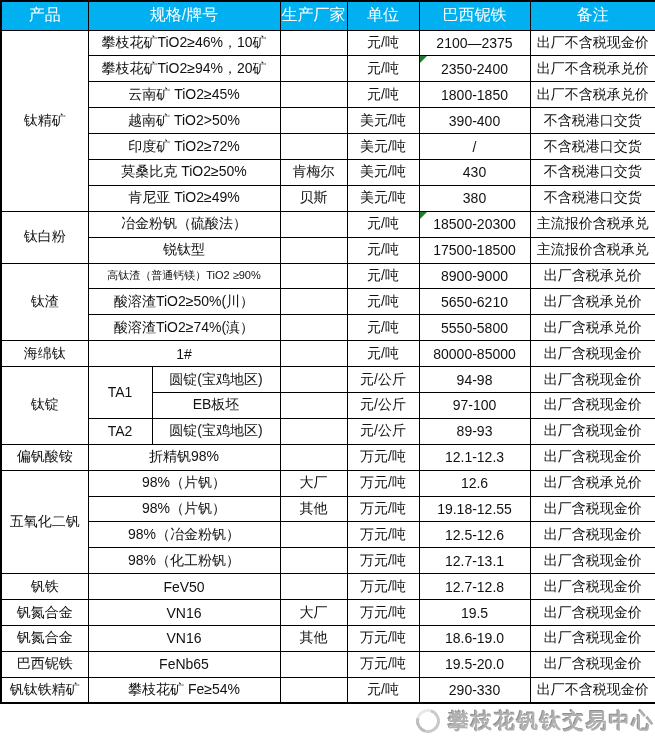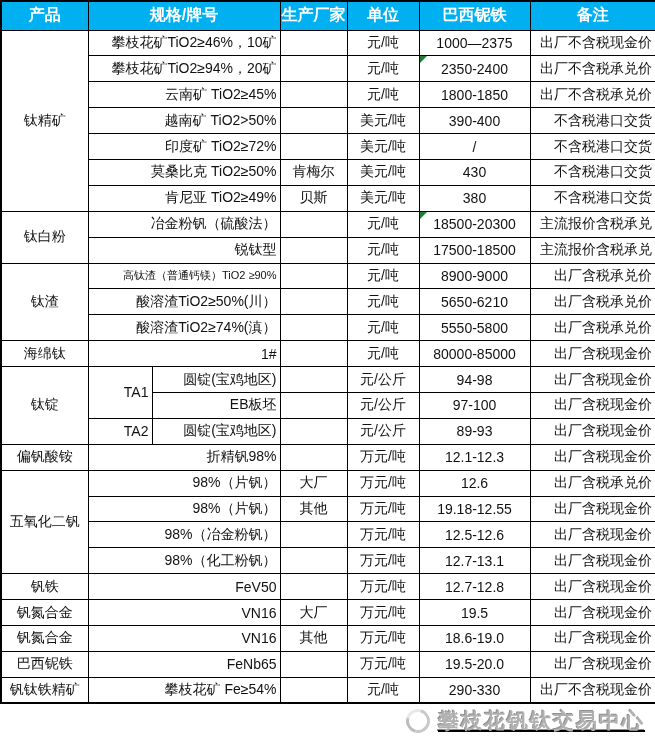--- a/index.html
+++ b/index.html
@@ -10,29 +10,29 @@
     --logo-gray:#b0b0b0;
   }
   *{box-sizing:border-box;margin:0;padding:0;}
   html,body{width:655px;height:739px;background:#ffffff;overflow:hidden;
     font-family:"Liberation Sans","DejaVu Sans",sans-serif;}
   .page{width:655px;height:739px;background:#fff;}
   table{border-collapse:collapse;table-layout:fixed;width:655px;border:2px solid var(--border);}
   th,td{border:1px solid var(--border);overflow:hidden;white-space:nowrap;vertical-align:middle;}
   thead tr{height:29px;}
   tbody tr{height:25.9px;}
-  th{background:var(--header-bg);color:var(--header-fg);font-size:16px;font-weight:bold;text-align:center;}
+  th{background:var(--header-bg);color:var(--header-fg);font-size:16px;font-weight:normal;text-align:center;}
   td{font-size:14px;color:#111;padding:0 3px;position:relative;height:25.9px;}
   td.center{text-align:center;}
-  td.left{text-align:right;}
+  td.left{text-align:center;}
   td.small{font-size:11px;}
   td.flag::before{content:"";position:absolute;top:0;left:0;width:0;height:0;
     border-top:7px solid var(--flag);border-right:7px solid transparent;}
   .footer{height:34px;display:flex;align-items:center;justify-content:flex-end;
-    padding-right:10px;gap:8px;text-decoration:underline;}
+    gap:8px;}
   .logo-icon{width:24px;height:24px;border-radius:50%;
     border:3px solid #c9c9c9;border-top-color:#e8e8e8;border-left-color:#bdbdbd;
     transform:rotate(-30deg);flex:0 0 auto;}
   .logo-text{font-size:21px;font-weight:bold;letter-spacing:2px;color:var(--logo-gray);
     text-shadow:1px 1px 0 #ffffff,-1px -1px 0 #8f8f8f;}
 </style>
 </head>
 <body>
 
 <div class="page">
@@ -55,21 +55,21 @@
           <th>巴西铌铁</th>
           <th>备注</th>
         </tr>
     </thead>
     <tbody id="body-rows">
         <tr>
           <td rowspan="7" class="center">钛精矿</td>
           <td colspan="2" class="left">攀枝花矿TiO2≥46%，10矿</td>
           <td class="center"></td>
           <td class="center">元/吨</td>
-          <td class="center">1000—2375</td>
+          <td class="center">2100—2375</td>
           <td class="left">出厂不含税现金价</td>
         </tr>
         <tr>
           <td colspan="2" class="left">攀枝花矿TiO2≥94%，20矿</td>
           <td class="center"></td>
           <td class="center">元/吨</td>
           <td class="center flag">2350-2400</td>
           <td class="left">出厂不含税承兑价</td>
         </tr>
         <tr>

